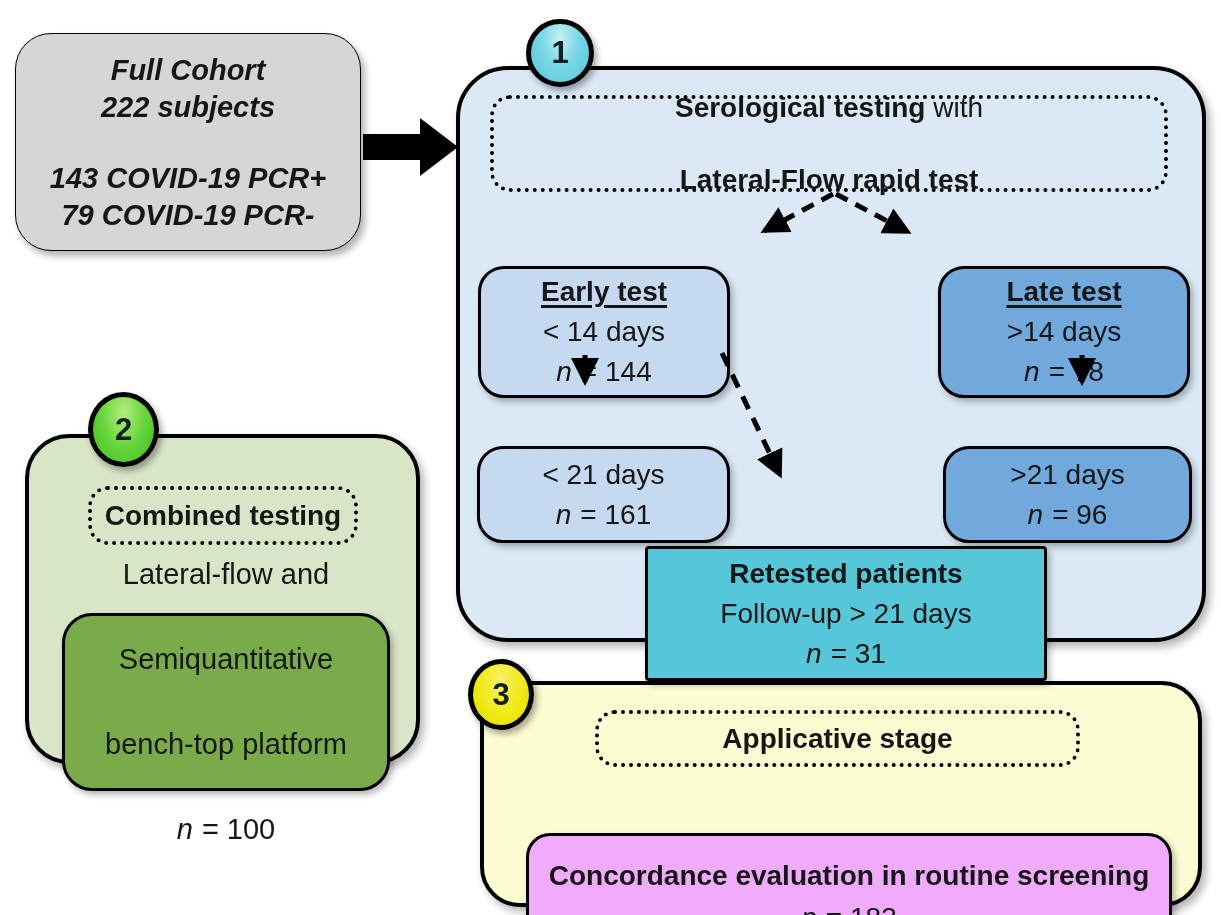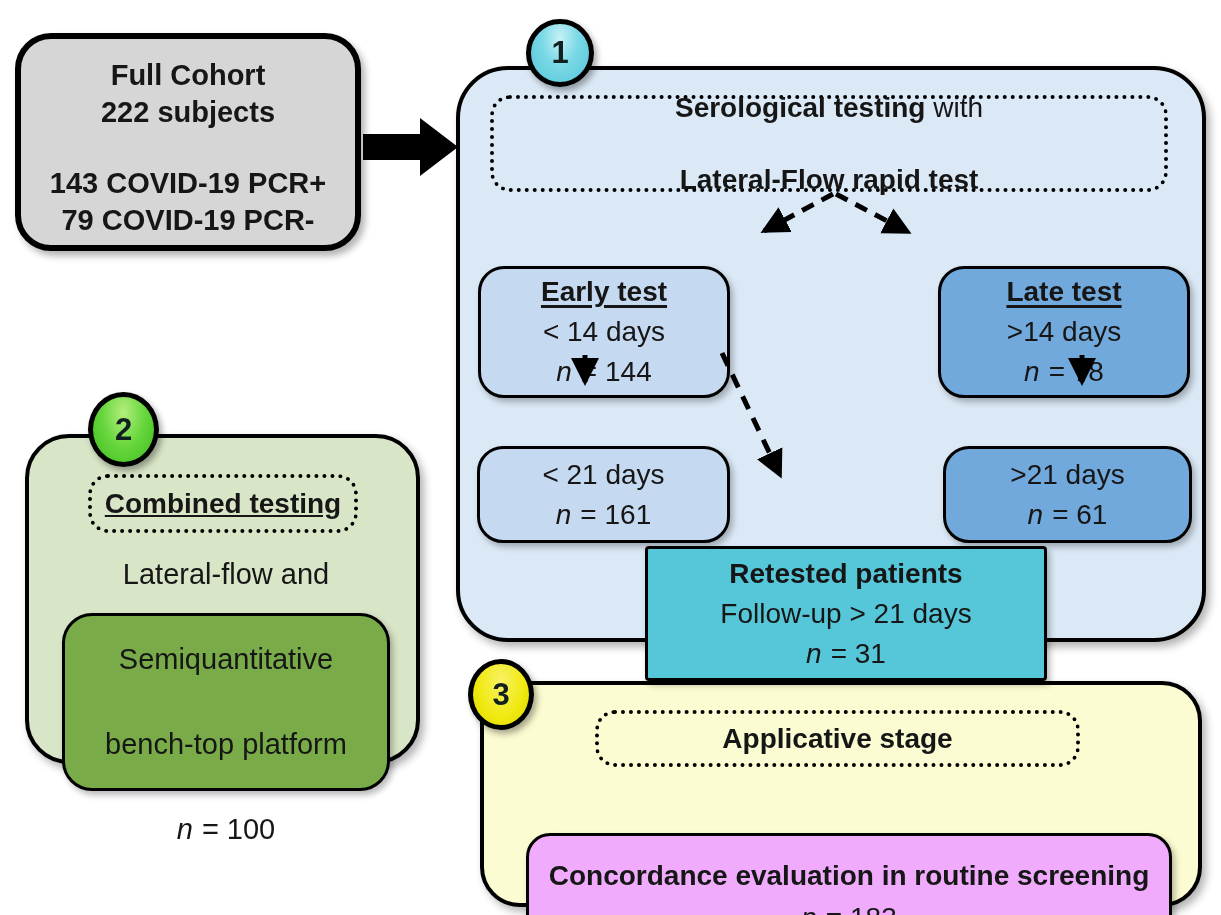--- a/index.html
+++ b/index.html
@@ -34,40 +34,40 @@
     font-weight:bold;font-size:31px;color:#102020;
     box-shadow:3px 4px 6px rgba(0,0,0,0.35);
   }
   .bold{font-weight:bold;}
   .uline{font-weight:bold;text-decoration:underline;text-decoration-thickness:3px;text-underline-offset:4px;}
   .nline i{font-style:italic;margin-right:9px;}
   .spacer{height:34px;}
   #arrow-layer{position:absolute;left:0;top:0;z-index:5;pointer-events:none;}
 
   
-  #cohort-box{left:15px;top:33px;width:346px;height:218px;border:6px solid #000000;
+  #cohort-box{left:15px;top:33px;width:346px;height:218px;border:1px solid #000000;
     border-radius:36px;background:#d6d6d6;z-index:2;
     display:flex;flex-direction:column;align-items:center;justify-content:flex-start;
     padding-top:18px;text-align:center;font-size:29px;font-weight:bold;line-height:37px;
-    box-shadow:4px 5px 7px rgba(0,0,0,0.30);}
+    box-shadow:4px 5px 7px rgba(0,0,0,0.30);font-style:italic;}
 
   #stage1-container{left:456px;top:66px;width:750px;height:576px;background:#dbe9f6;}
   #badge-1{left:526px;top:19px;width:68px;height:68px;
     background:radial-gradient(ellipse at 50% 24%, #c6f1f6 0%, #79d8e6 45%, #55c6da 100%);}
   #serological-box{left:490px;top:95px;width:678px;height:97px;}
   #early-box{left:478px;top:218px;width:252px;height:132px;background:#c5d9f0;}
   #late-box{left:938px;top:218px;width:252px;height:132px;background:#72a9dc;}
   #early21-box{left:477px;top:398px;width:253px;height:97px;background:#c5d9f0;}
   #late21-box{left:943px;top:398px;width:249px;height:97px;background:#72a9dc;align-items:center;}
   #retested-box{left:645px;top:498px;width:402px;height:135px;background:#55c7d9;border-radius:4px;}
 
   #stage2-container{left:25px;top:434px;width:395px;height:330px;border-radius:44px;background:#d9e5c7;}
   #badge-2{left:88px;top:392px;width:71px;height:75px;
     background:radial-gradient(ellipse at 50% 24%, #b4ee7e 0%, #66d63c 50%, #3fbd20 100%);}
-  #combined-box{left:88px;top:474px;width:270px;height:59px;text-decoration:underline;}
+  #combined-box{left:88px;top:486px;width:270px;height:59px;}
   #platform-box{left:62px;top:565px;width:328px;height:178px;background:#79ac48;border-radius:30px;
     font-size:29px;line-height:43px;gap:42px;}
 
   #stage3-container{left:480px;top:681px;width:722px;height:226px;border-radius:40px;background:#fcfcd2;}
   #badge-3{left:468px;top:659px;width:66px;height:71px;
     background:radial-gradient(ellipse at 50% 28%, #f7f264 0%, #f0e90f 60%, #ddd600 100%);}
   #applicative-box{left:595px;top:710px;width:485px;height:57px;}
   #concordance-box{left:526px;top:785px;width:646px;height:128px;background:#f0abfc;border-radius:24px;
     line-height:42px;}
 </style>
@@ -106,21 +106,21 @@
   <div class="nline"><i>n</i><span>= 78</span></div>
 </div>
 
 <div id="early21-box" class="abs node">
   <div>&lt; 21 days</div>
   <div class="nline"><i>n</i><span>= 161</span></div>
 </div>
 
 <div id="late21-box" class="abs node">
   <div>&gt;21 days</div>
-  <div class="nline"><i>n</i><span>= 61</span></div>
+  <div class="nline"><i>n</i><span>= 96</span></div>
 </div>
 
 <div id="retested-box" class="abs node">
   <div class="bold">Retested patients</div>
   <div>Follow-up &gt; 21 days</div>
   <div class="nline"><i>n</i><span>= 31</span></div>
 </div>
 
 <div id="stage2-container" class="abs panel"></div>
 <div id="badge-2" class="abs badge">

